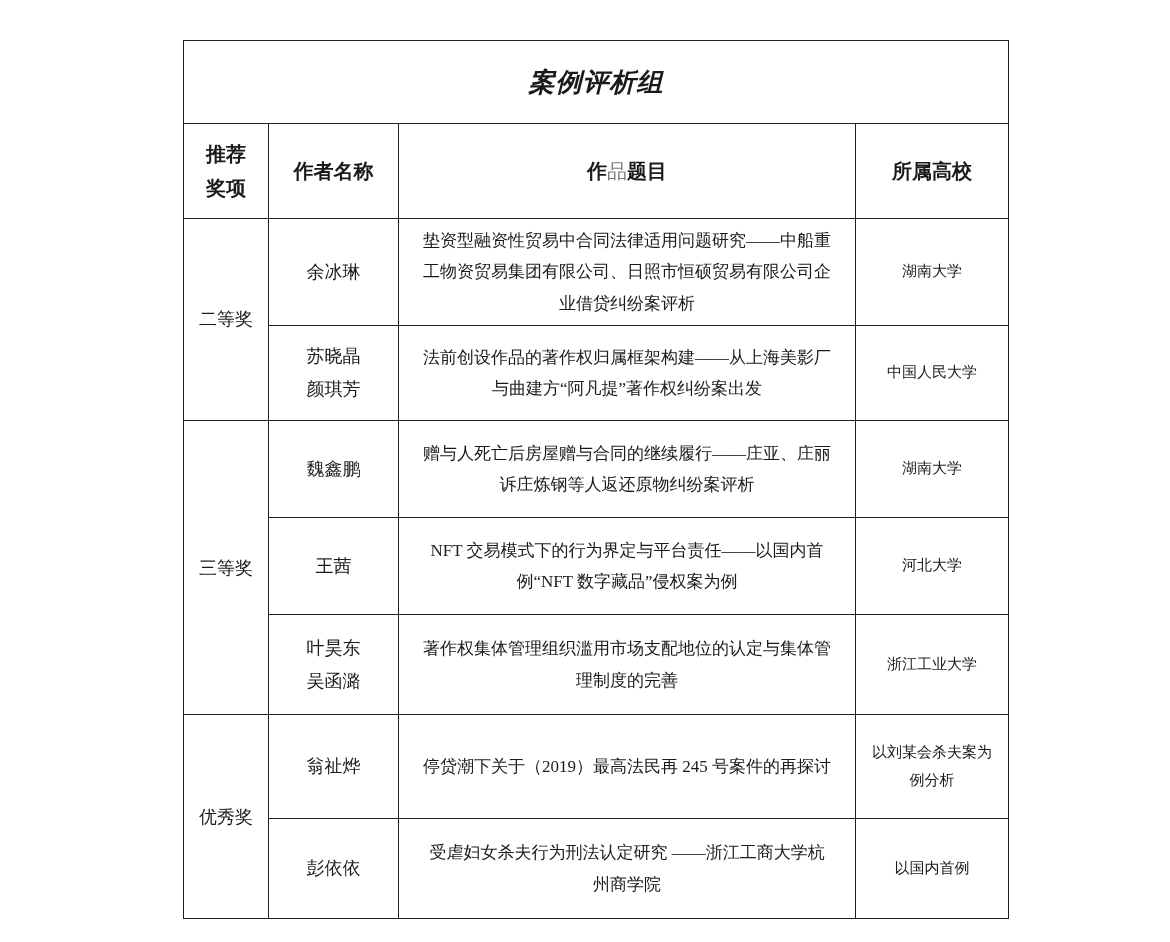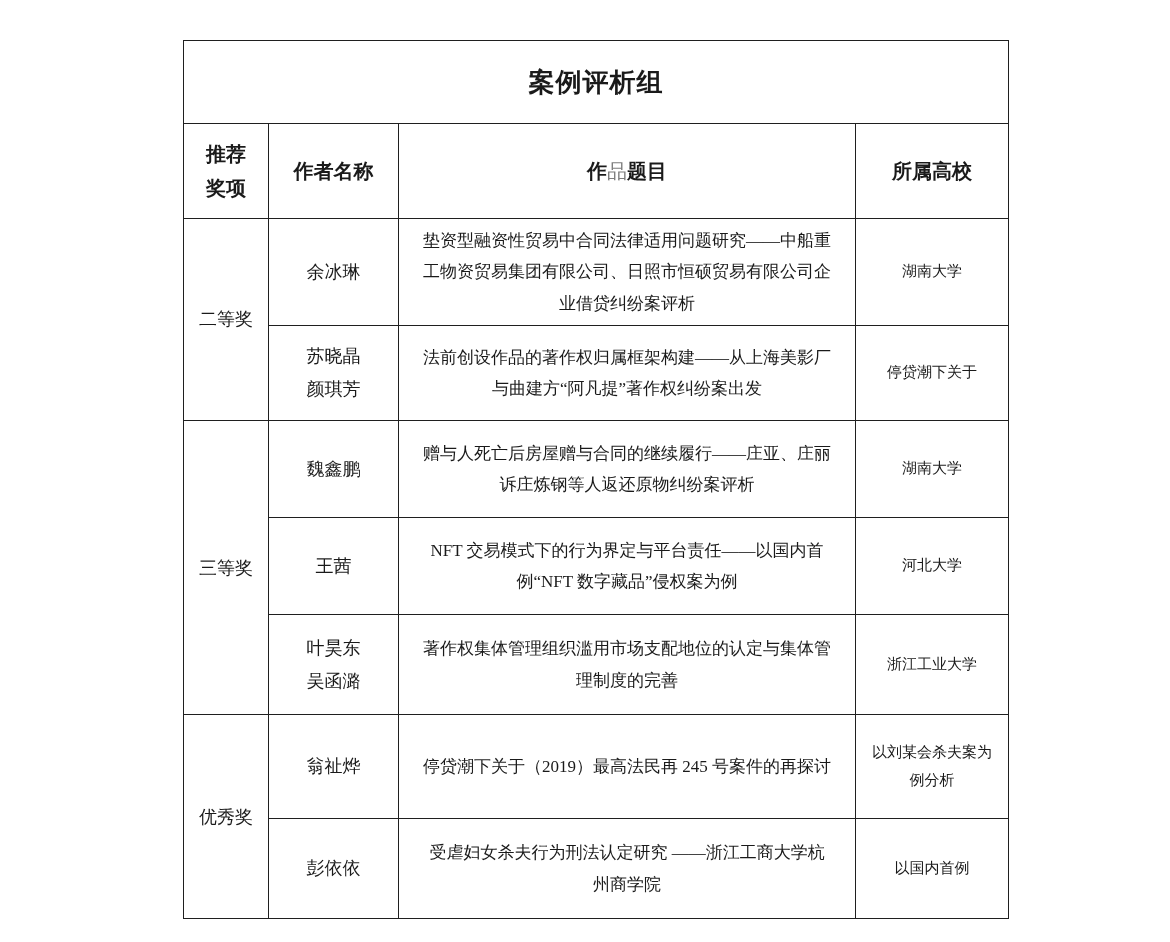--- a/index.html
+++ b/index.html
@@ -27,20 +27,21 @@
   table.award-table td, table.award-table th {
     border: 1.6px solid #1f1f1f;
     text-align: center;
     vertical-align: middle;
     overflow: hidden;
   }
   th.doc-title {
     font-size: 26px;
     font-weight: bold;
     letter-spacing: 1px;
+    font-style: italic;
   }
   th.col-head {
     font-size: 20px;
     font-weight: bold;
     line-height: 1.7;
   }
   th.col-head .muted-char {
     color: #7d7d7d;
     font-weight: normal;
   }
@@ -95,21 +96,21 @@
     <tr style="height:105px">
       <td class="award-cell" rowspan="2">二等奖</td>
       <td class="author-cell">余冰琳</td>
       <td class="work-cell">垫资型融资性贸易中合同法律适用问题研究——中船重工物资贸易集团有限公司、日照市恒硕贸易有限公司企业借贷纠纷案评析</td>
       <td class="univ-cell">湖南大学</td>
     </tr>
     <tr style="height:95px">
       <td class="author-cell">苏晓晶
 颜琪芳</td>
       <td class="work-cell">法前创设作品的著作权归属框架构建——从上海美影厂与曲建方“阿凡提”著作权纠纷案出发</td>
-      <td class="univ-cell">停贷潮下关于</td>
+      <td class="univ-cell">中国人民大学</td>
     </tr>
 
     <tr style="height:97px">
       <td class="award-cell" rowspan="3">三等奖</td>
       <td class="author-cell">魏鑫鹏</td>
       <td class="work-cell">赠与人死亡后房屋赠与合同的继续履行——庄亚、庄丽诉庄炼钢等人返还原物纠纷案评析</td>
       <td class="univ-cell">湖南大学</td>
     </tr>
     <tr style="height:97px">
       <td class="author-cell">王茜</td>

